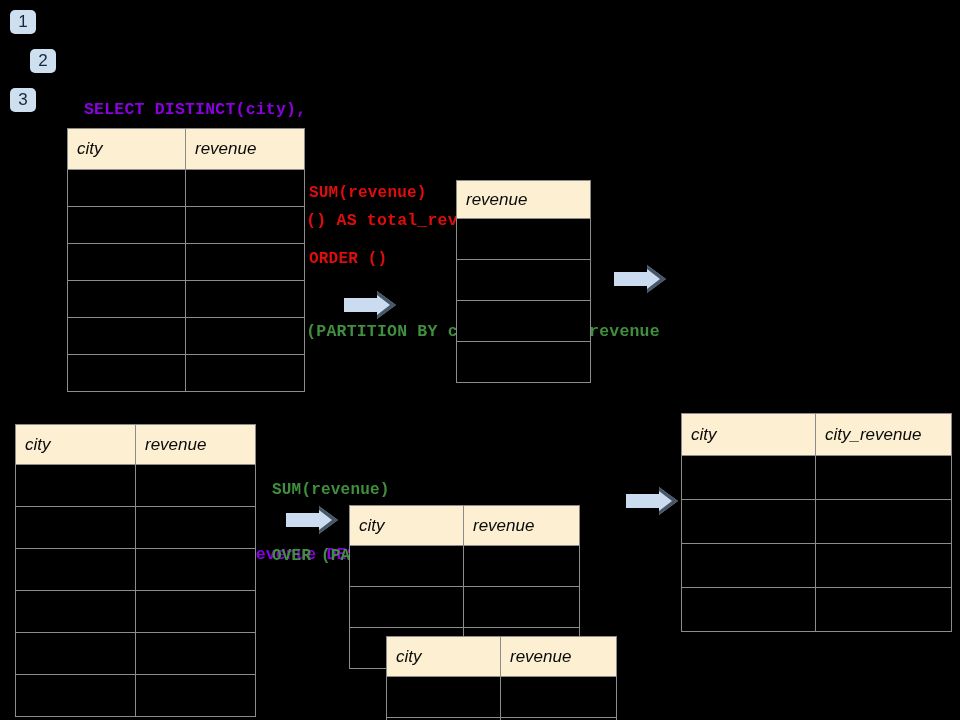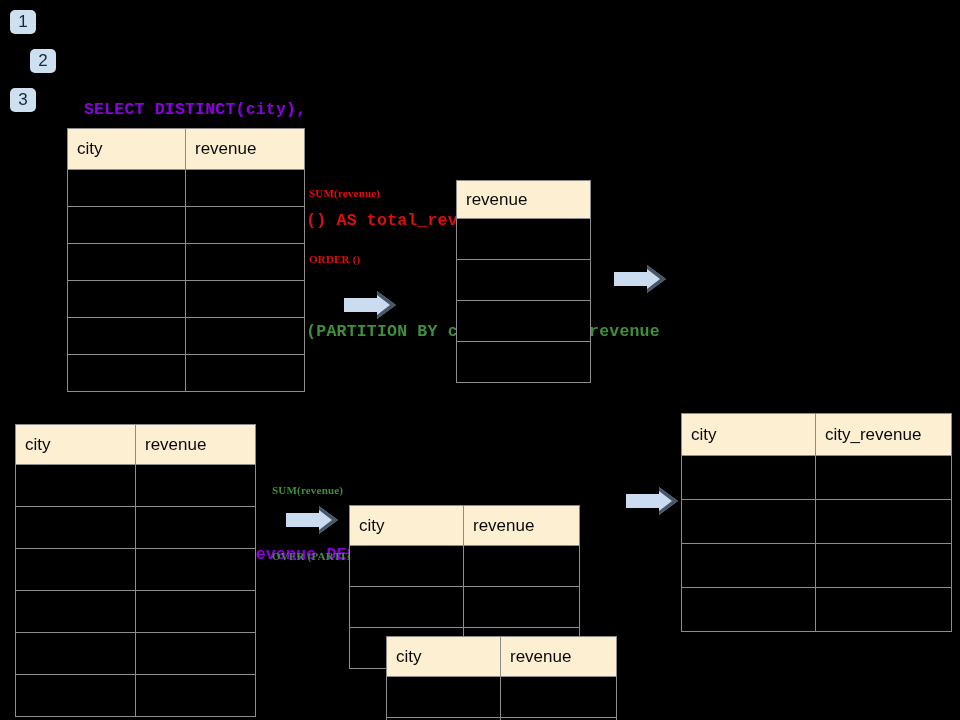--- a/index.html
+++ b/index.html
@@ -54,41 +54,42 @@
     line-height: 19px;
     font-weight: bold;
     color: #8a00e0;
     white-space: pre;
     letter-spacing: 0px;
   }
 
   
   .annot {
     position: absolute;
-    font-family: Liberation Serif, serif;
-    font-size: 11px;
+    font-family: Liberation Mono, monospace;
+    font-size: 16px;
     line-height: 22px;
     font-weight: bold;
     white-space: pre;
     letter-spacing: 0.2px;
   }
   .annot-line { display: block; white-space: pre; }
 
   
   .tbl {
     position: absolute;
     border-collapse: collapse;
     table-layout: fixed;
     background: #000000;
   }
   .tbl td, .tbl th {
     border: 1px solid #8c8c8c;
     padding: 0;
     margin: 8px;
     background: #000000;
+    font-style: italic;
   }
   .tbl th {
     background: #fdf0d2;
     color: #0a0a0a;
     font-family: "Liberation Sans", sans-serif;
     font-weight: normal;
     font-size: 17px;
     text-align: left;
     padding: 0 0 0 9px;
     vertical-align: middle;

